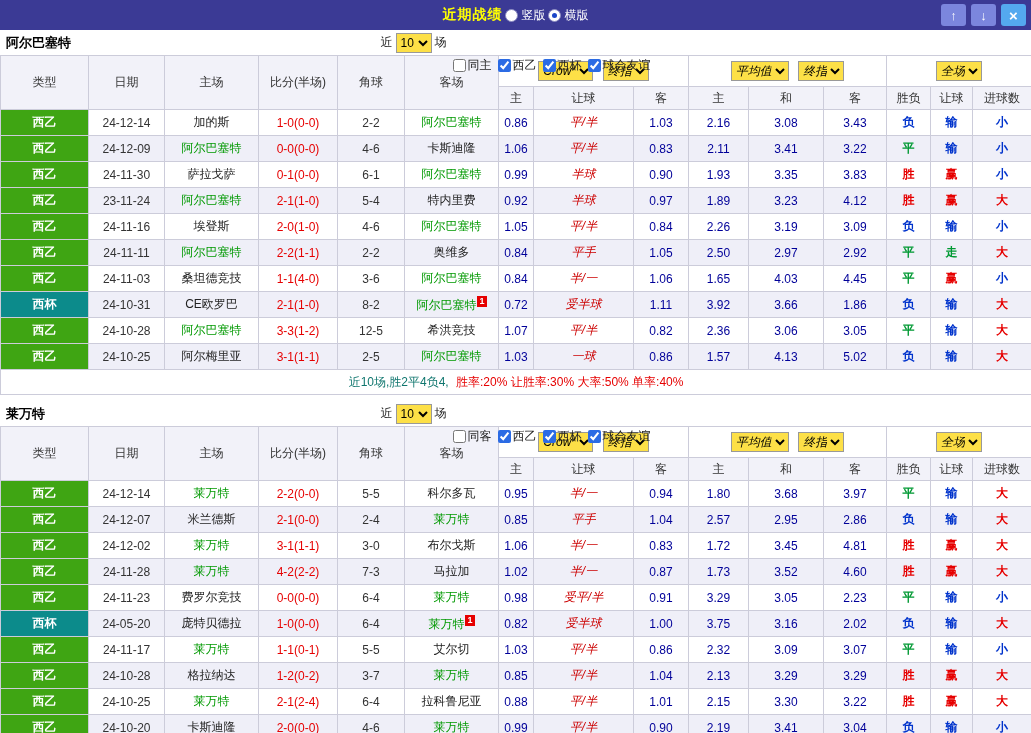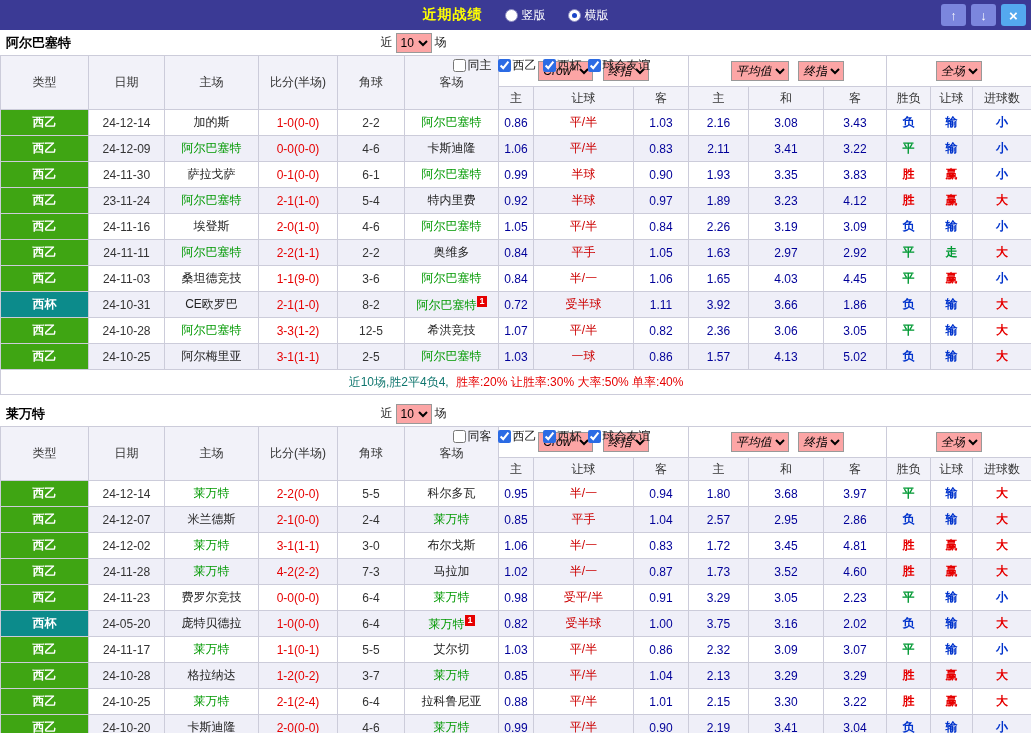--- a/index.html
+++ b/index.html
@@ -1,50 +1,50 @@
 <!DOCTYPE html>
 <html><head>
 <meta charset="utf-8">
 <style>
   html,body{margin:0;padding:0;}
   body{width:1031px;background:#fff;font-family:"Liberation Sans","DejaVu Sans",sans-serif;font-size:12px;color:#222;}
   .topbar{height:30px;background:#3b3a95;display:flex;align-items:center;justify-content:center;position:relative;}
-  .topbar-center{display:flex;align-items:center;gap:22px;}
+  .topbar-center{display:flex;align-items:center;gap:2px;}
   .topbar-title{color:#ffff00;font-weight:bold;font-size:14px;letter-spacing:1px;}
   .radio-opt{display:flex;align-items:center;gap:4px;color:#fff;cursor:pointer;}
   .radio-dot{width:11px;height:11px;border-radius:50%;background:#fff;border:1px solid #8a8ac0;display:inline-block;position:relative;}
   .radio-dot.selected::after{content:"";position:absolute;left:3px;top:3px;width:5px;height:5px;border-radius:50%;background:#1c46c8;}
   .topbar-actions{position:absolute;right:5px;top:4px;display:flex;gap:5px;}
   .tb-btn{width:25px;height:22px;border:none;border-radius:3px;color:#fff;font-size:13px;font-weight:bold;cursor:pointer;line-height:1;padding:0;}
   .tb-btn.updown{background:#7b86dd;}
   .tb-btn.close{background:#54a9ef;font-size:15px;}
   .section+.section{margin-top:6px;}
   .section-head{height:25px;position:relative;display:flex;align-items:center;justify-content:center;}
   .team-name{position:absolute;left:6px;font-weight:bold;font-size:13px;color:#000;}
   .filter{display:flex;align-items:center;gap:3px;}
-  select{font-size:12px;height:20px;background:#fca5a5;border:1px solid #999;}
+  select{font-size:12px;height:20px;background:#fde047;border:1px solid #999;}
   .cb-label{display:flex;align-items:center;margin-left:3px;cursor:pointer;margin-top:45px;}
   input[type=checkbox]{width:13px;height:13px;accent-color:#2b6be4;margin:0 2px 0 0;}
   table{border-collapse:collapse;table-layout:fixed;width:1031px;}
   th,td{border:1px solid #ccccda;text-align:center;padding:0;overflow:hidden;white-space:nowrap;}
   thead th{background:#f2f2f9;font-weight:normal;color:#333;}
   thead tr.h1 th{height:30px;}
   thead tr.h2 th{height:22px;}
   th.selcell{background:#fff;}
   th.selcell select{margin:0 3px;font-style:italic;}
   tbody td{height:25px;}
   tbody tr:nth-child(even) td{background:#efeff8;}
   td.league{color:#fff;font-weight:bold;}
   td.date{color:#333;}
   td.score{color:#e60000;}
   td.corner{color:#333;}
   td.team{color:#222;}
   td.team.team-hl{color:#009900;}
   td.odds-num{color:#000099;}
-  td.handicap{color:#cc0000;}
+  td.handicap{color:#cc0000;font-style:italic;}
   td.avg{color:#000099;}
   td.result{font-weight:bold;}
   .badge{display:inline-block;background:#e60000;color:#fff;font-size:9px;line-height:11px;padding:0 2px;margin-left:1px;font-weight:bold;}
   tfoot td{height:24px;background:#fff;}
   .sum-prefix{color:#0f766e;}
   .sum-stats{color:#e60000;margin-left:4px;}
 </style>
 </head>
 <body>
 
@@ -231,32 +231,32 @@
         <tr>
           <td class="league" style="background: rgb(63, 165, 19);">西乙</td>
           <td class="date">24-11-11</td>
           <td class="team team-hl">阿尔巴塞特</td>
           <td class="score">2-2(1-1)</td>
           <td class="corner">2-2</td>
           <td class="team">奥维多</td>
           <td class="odds-num">0.84</td>
           <td class="handicap">平手</td>
           <td class="odds-num">1.05</td>
-          <td class="avg">1.63</td>
+          <td class="avg">2.50</td>
           <td class="avg">2.97</td>
           <td class="avg">2.92</td>
           <td class="result" style="color: rgb(0, 153, 51);">平</td>
           <td class="result" style="color: rgb(0, 153, 51);">走</td>
           <td class="result" style="color: rgb(230, 0, 0);">大</td>
         </tr>
         <tr>
           <td class="league" style="background: rgb(63, 165, 19);">西乙</td>
           <td class="date">24-11-03</td>
           <td class="team">桑坦德竞技</td>
-          <td class="score">1-1(9-0)</td>
+          <td class="score">1-1(4-0)</td>
           <td class="corner">3-6</td>
           <td class="team team-hl">阿尔巴塞特</td>
           <td class="odds-num">0.84</td>
           <td class="handicap">半/一</td>
           <td class="odds-num">1.06</td>
           <td class="avg">1.65</td>
           <td class="avg">4.03</td>
           <td class="avg">4.45</td>
           <td class="result" style="color: rgb(0, 153, 51);">平</td>
           <td class="result" style="color: rgb(230, 0, 0);">赢</td>

